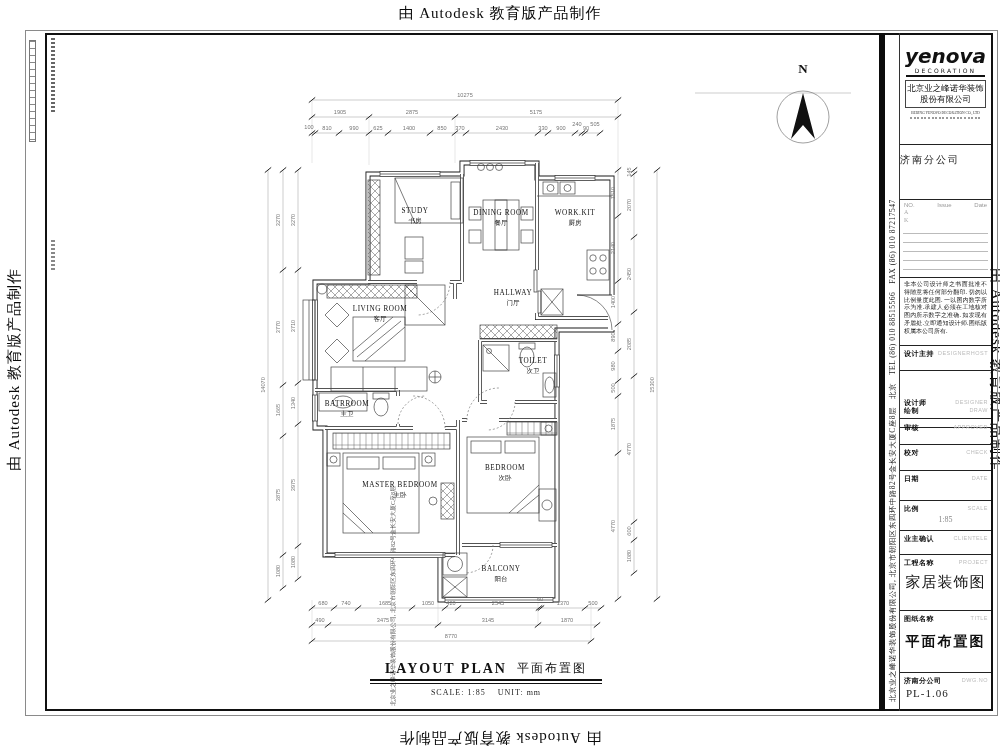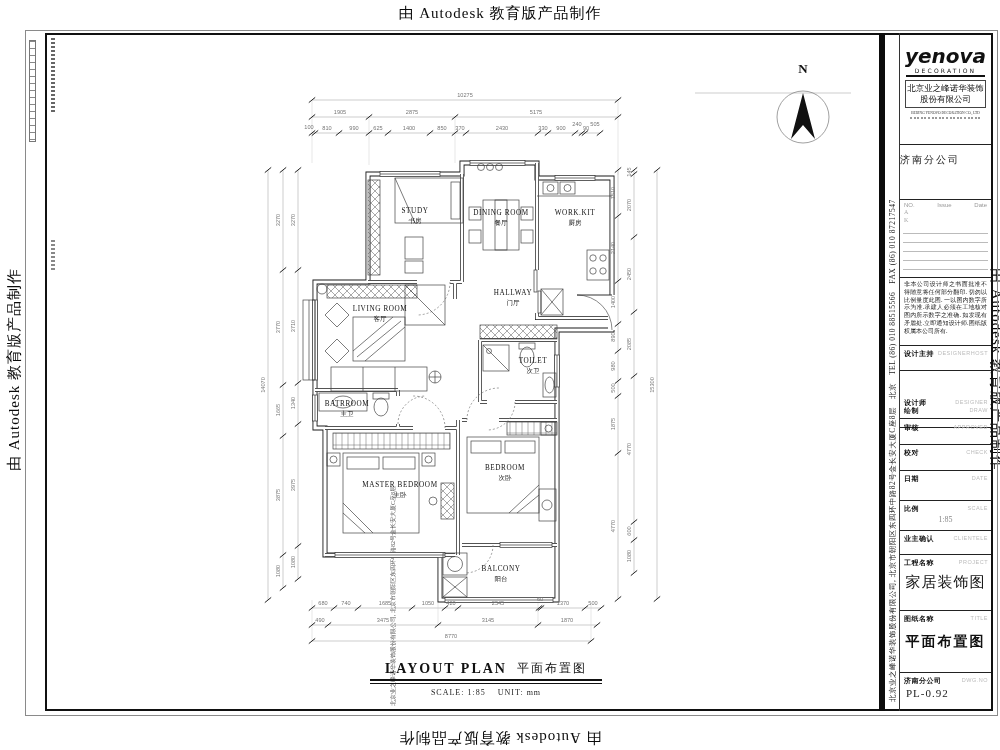--- a/index.html
+++ b/index.html
@@ -552,15 +552,15 @@
     <span class="fval-m">家居装饰图</span>
   </div>
   <div class="sec frow" style="top:578px;height:62px;">
     <span class="flab">图纸名称</span>
       <span class="fen">TITLE</span>
     <span class="fval-l">平面布置图</span>
   </div>
   <div class="sec frow" style="top:640px;height:38px;border-bottom:none;">
     <span class="flab">济南分公司</span>
       <span class="fen">DWG.NO</span>
-    <span class="fval-dwg">PL-0.92</span>
+    <span class="fval-dwg">PL-1.06</span>
   </div>
 </div>
 
 </body></html>

